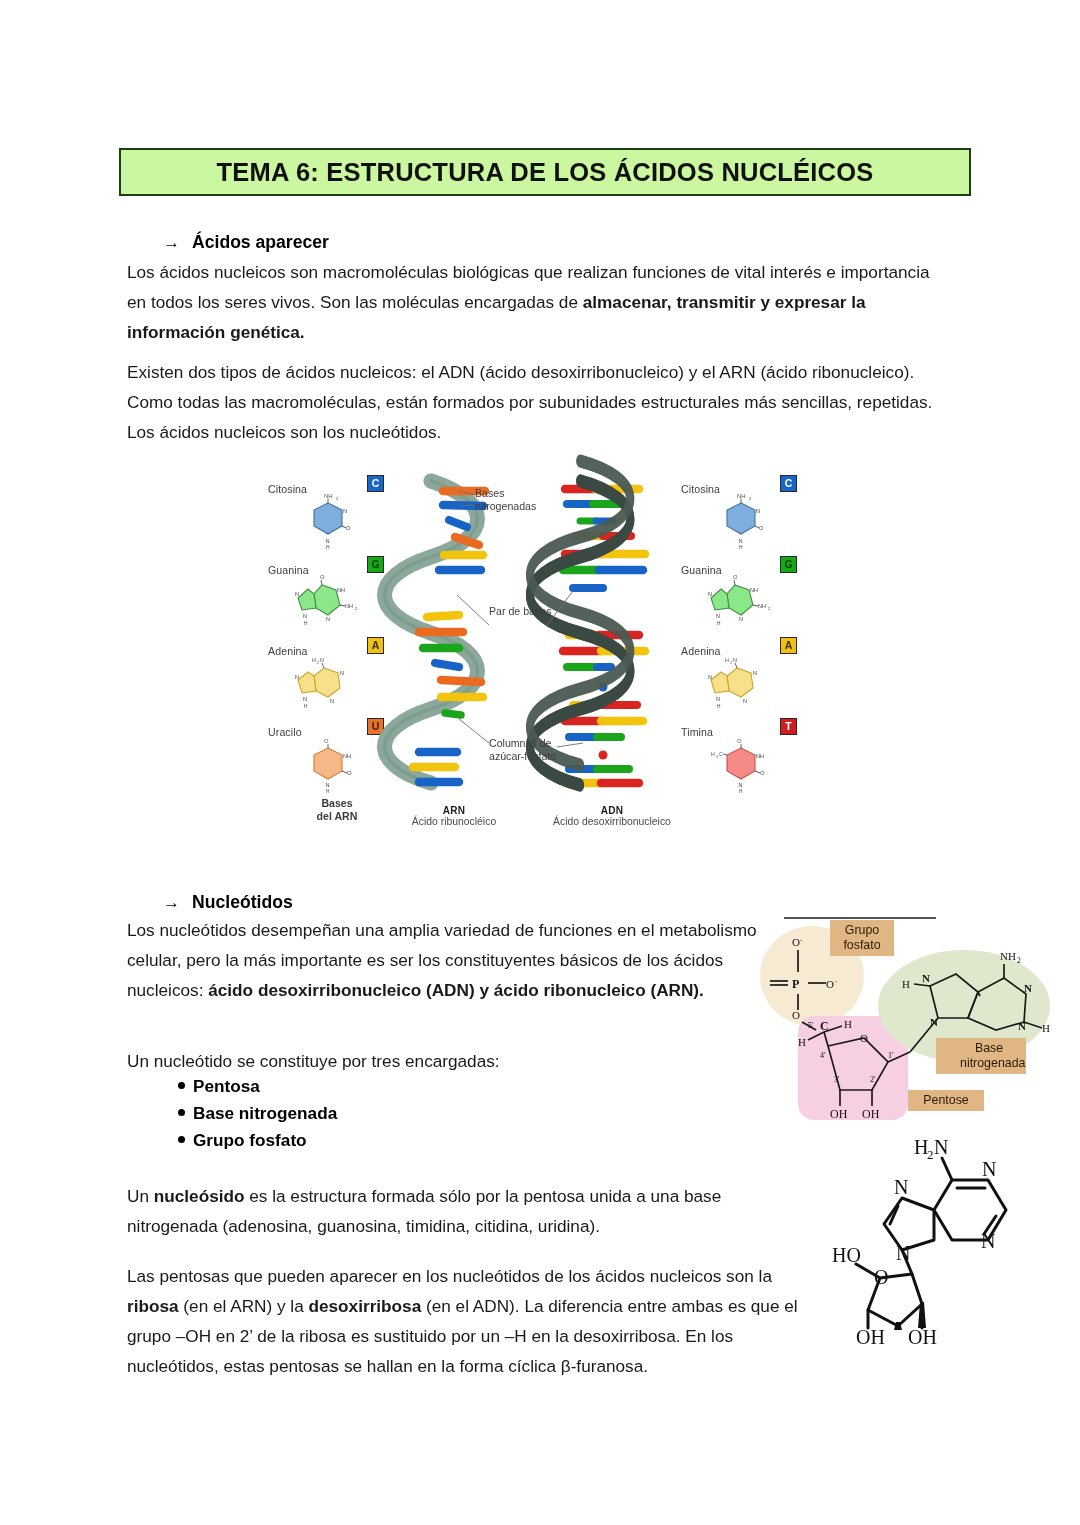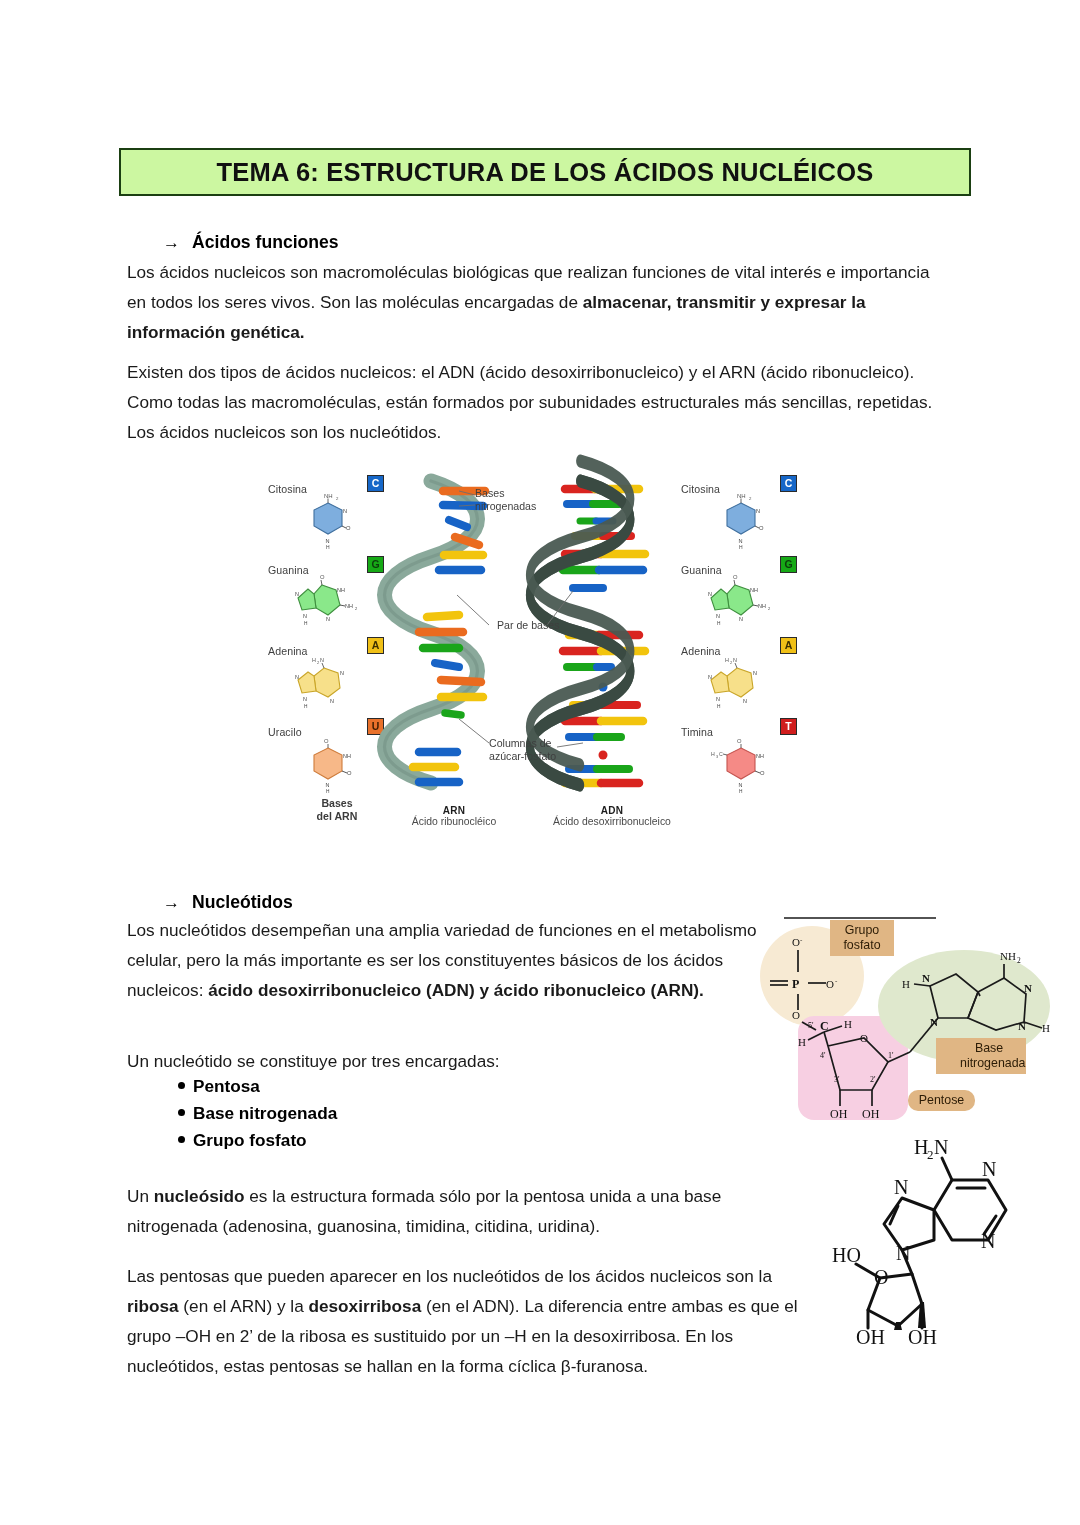--- a/index.html
+++ b/index.html
@@ -197,21 +197,21 @@
 <body>
 
 <div class="page">
 
   <div class="title-banner">
     <span class="title-text">TEMA 6: ESTRUCTURA DE LOS ÁCIDOS NUCLÉICOS</span>
   </div>
 
   <div class="sub-head" style="left:163px; top:228px;">
     <span class="arrow-glyph">→</span>
-    <span>Ácidos funciones</span>
+    <span>Ácidos aparecer</span>
   </div>
 
   <div class="txt" style="left:127px; top:357px; width:810px;">
     <span>Existen dos tipos de ácidos nucleicos: el ADN (ácido desoxirribonucleico) y el ARN (ácido ribonucleico). Como todas las macromoléculas, están formados por subunidades estructurales más sencillas, repetidas. Los ácidos nucleicos son los nucleótidos.</span>
   </div>
 
   <div class="txt" style="left:127px; top:257px; width:826px;">
     <span>Los ácidos nucleicos son macromoléculas biológicas que realizan funciones de vital interés e importancia en todos los seres vivos. Son las moléculas encargadas de </span><b>almacenar, transmitir y expresar la información genética.</b>
   </div>
 
@@ -385,21 +385,21 @@
           <line x1="62" y1="244" x2="92" y2="268"></line>
           <line x1="176" y1="116" x2="150" y2="150"></line>
           <line x1="186" y1="268" x2="160" y2="272"></line>
         </g>
       </svg>
 
       <div class="callout" style="left:78px; top:12px; width:90px;">
         <div>Bases</div>
         <div>nitrogenadas</div>
       </div>
-      <div class="callout" style="left:92px; top:144px;margin-left:8px;">Par de bases</div>
+      <div class="callout" style="left:92px; top:130px;">Par de bases</div>
       <div class="callout" style="left:92px; top:262px; width:92px;">
         <div>Columnas de</div>
         <div>azúcar-fosfato</div>
       </div>
 
       <div class="helix-caption" style="left:-8px; top:330px; width:130px;">
         <div class="hc-name">ARN</div>
         <div class="hc-sub">Ácido ribunocléico</div>
       </div>
       <div class="helix-caption" style="left:130px; top:330px; width:170px;">
@@ -586,21 +586,21 @@
     </svg>
 
     <div class="nt-label" style="left:46px; top:2px; width:64px;">
       <div>Grupo</div>
       <div>fosfato</div>
     </div>
     <div class="nt-label" style="left:152px; top:120px; width:90px;padding-left:24px;">
       <div>Base</div>
       <div>nitrogenada</div>
     </div>
-    <div class="nt-label" style="left:124px; top:172px; width:67px;border-radius:10px;">Pentose</div>
+    <div class="nt-label" style="left:124px; top:172px; width:76px;">Pentose</div>
   </div>
 
   <div class="fig-adenosine">
     <svg width="214" height="212" viewBox="0 0 214 212">
       <g stroke="#111" stroke-width="3" fill="none" stroke-linecap="round" stroke-linejoin="round">
 
         <polygon points="116,48 152,48 170,78 152,108 116,108 98,78"></polygon>
 
         <line x1="121" y1="56" x2="149" y2="56"></line>
         <line x1="160" y1="84" x2="148" y2="102"></line>

